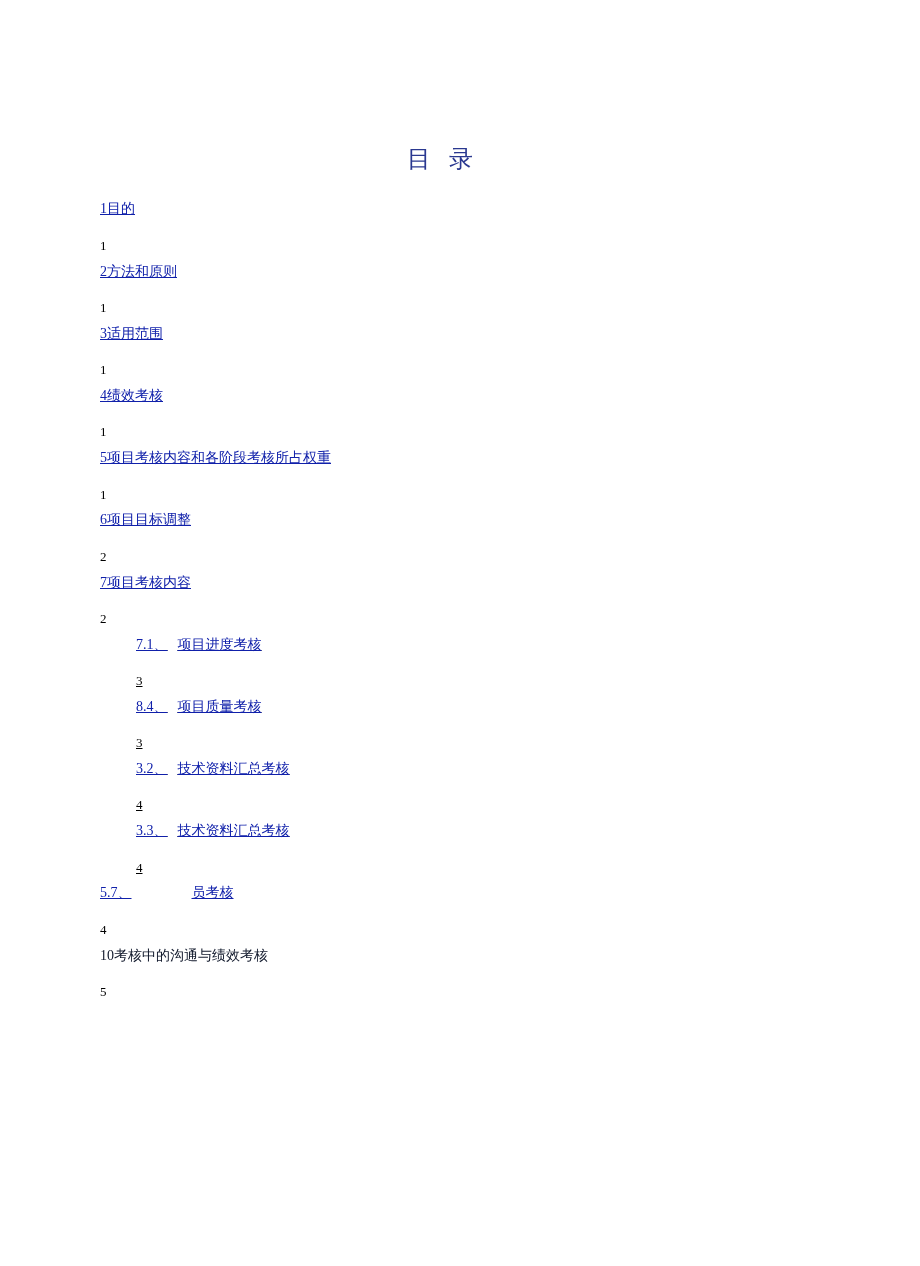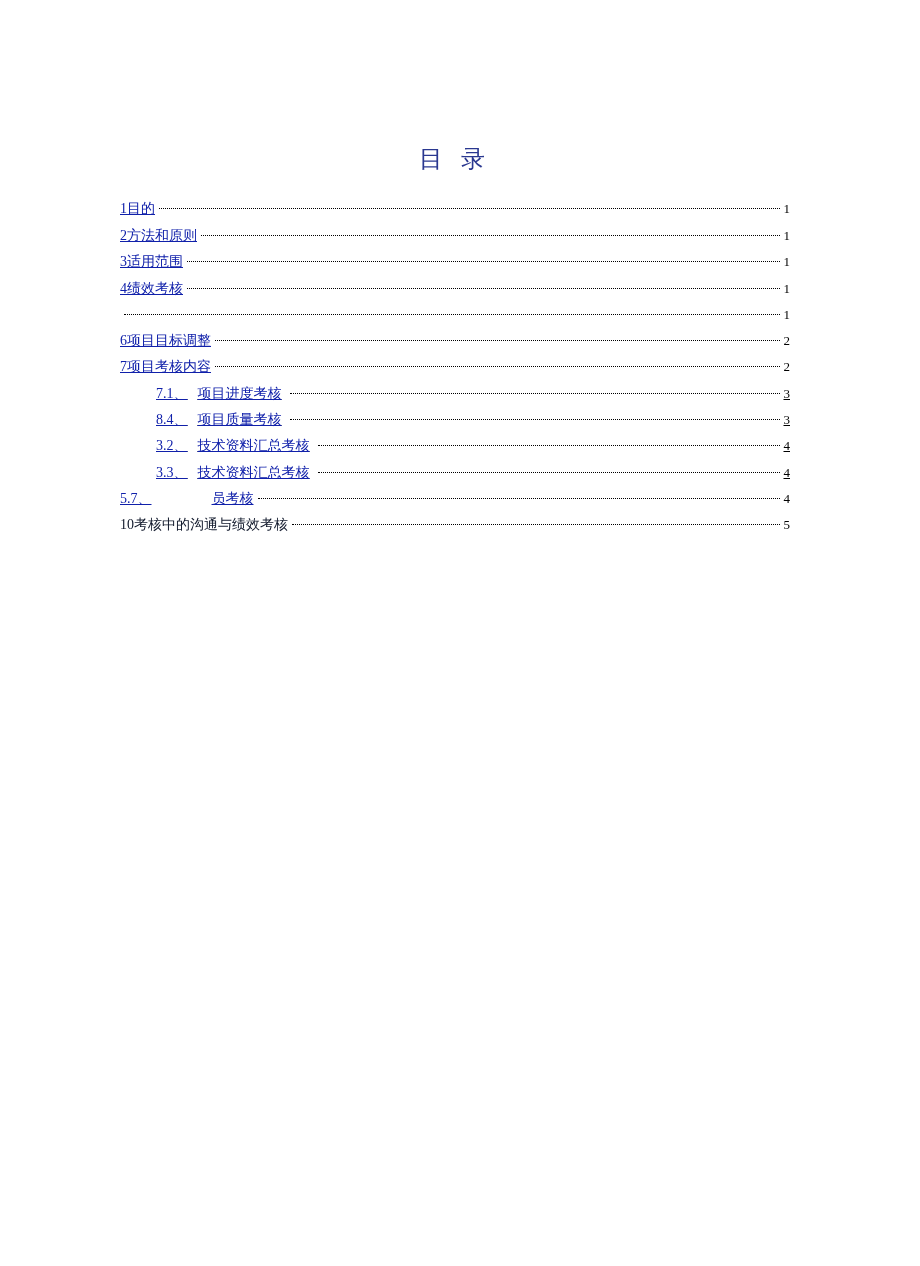--- a/index.html
+++ b/index.html
@@ -3,36 +3,36 @@
 <meta charset="utf-8">
 <style>
   html,body{margin:0;padding:0;background:#fff;}
   body{
     width:920px;height:1266px;
     font-family:"SimSun","宋体",serif;
     font-size:14px;color:#000;
     line-height:1.6;
   }
   .page{
-    padding:140px 130px 0 76px;
-    margin-left:44px;
+    padding:140px 130px 0 96px;
   }
   .title{
     text-align:center;
     font-size:24px;
     color:#2a3890;
     letter-spacing:6px;
     margin-bottom:20px;
     font-weight:normal;
   }
   .toc-row{
     display:flex;
     align-items:baseline;
     margin-bottom:4px;
     white-space:nowrap;
+    flex-direction:column;
   }
   .toc-label{
     flex:0 0 auto;
   }
   .toc-link{
     color:#1020aa;
     text-decoration:underline;
     cursor:pointer;
   }
   .dots{
@@ -75,20 +75,21 @@
         <span class="toc-label"><span class="toc-link">3适用范围</span></span>
         <span class="dots"></span>
         <span class="pg">1</span>
       </div>
       <div class="toc-row">
         <span class="toc-label"><span class="toc-link">4绩效考核</span></span>
         <span class="dots"></span>
         <span class="pg">1</span>
       </div>
       <div class="toc-row">
+        <span class="toc-label"><span class="toc-link">5项目考核内容和各阶段考核所占权重</span></span>
         <span class="dots"></span>
         <span class="pg">1</span>
       </div>
       <div class="toc-row">
         <span class="toc-label"><span class="toc-link">6项目目标调整</span></span>
         <span class="dots"></span>
         <span class="pg">2</span>
       </div>
       <div class="toc-row">
         <span class="toc-label"><span class="toc-link">7项目考核内容</span></span>

